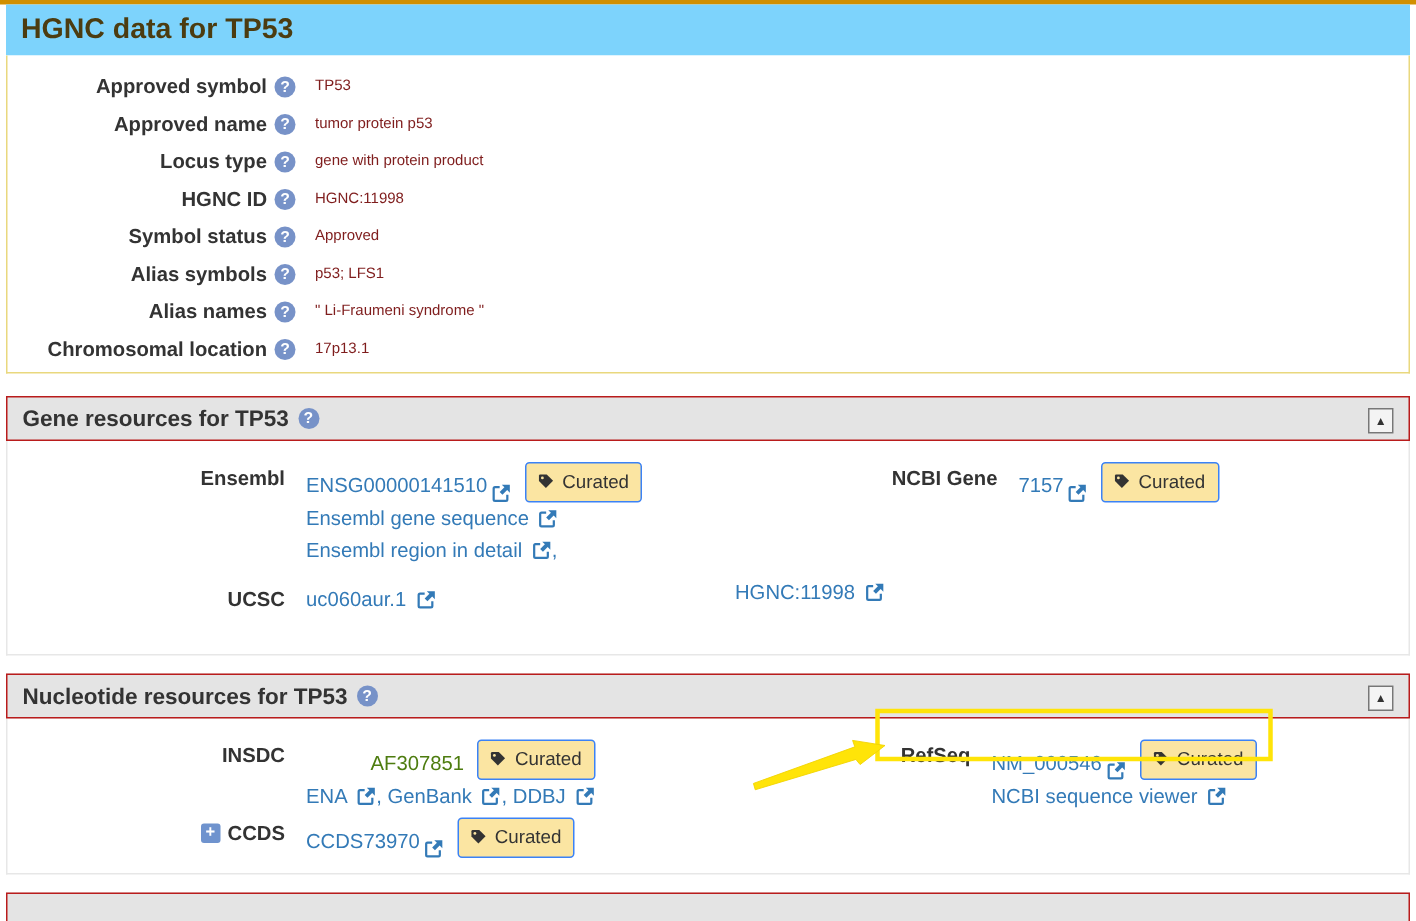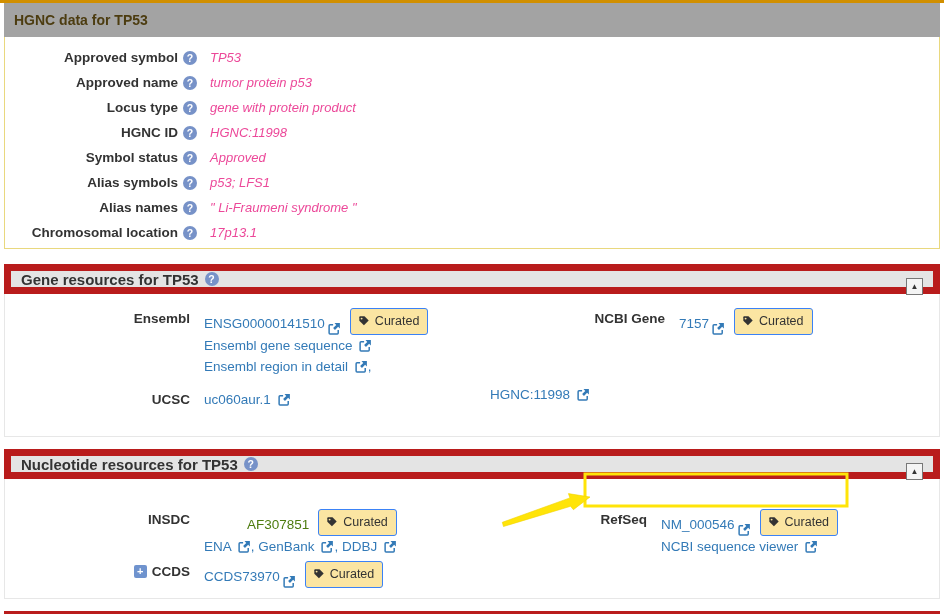--- a/index.html
+++ b/index.html
@@ -4,46 +4,46 @@
 <style>
   * { margin:0; padding:0; box-sizing:border-box; }
   html,body { width:944px; height:614px; background:#fff; overflow:hidden;
               font-family:"Liberation Sans", sans-serif; color:#555; }
   .page { position:relative; width:944px; height:614px; }
 
   .top-strip { height:3px; width:944px; background:#d18f00; }
 
   
   .hgnc-panel { margin:0 4px; }
-  .hgnc-heading { background:#a3a3a3; height:34px; display:flex; align-items:center;
-                  padding:0 10px; font-size:14px; font-weight:bold; color:#4c3c10; }
+  .hgnc-heading { background:#7dd3fc; height:34px; display:flex; align-items:center;
+                  padding:0 10px; font-size:19px; font-weight:bold; color:#4c3c10; }
   .hgnc-body { background:#fff; border:1px solid #e9d87e; border-top:none; padding:8px 0 3px; }
   .data-row { display:grid; grid-template-columns:192px 1fr; column-gap:13px;
               height:25px; align-items:center; }
   .lbl { display:flex; justify-content:flex-end; align-items:flex-end; gap:5px;
          font-weight:bold; color:#333; font-size:13.5px; white-space:nowrap; }
-  .val { font-size:13px; color:#ec4899;font-style:italic; }
+  .val { font-size:10px; color:#7f1d1d; }
 
   .help-icon { width:14px; height:14px; border-radius:50%; background:#7792c8; color:#fff;
                font-size:10.5px; font-weight:bold; line-height:14px; text-align:center;
                display:inline-block; flex:0 0 auto; cursor:pointer; }
 
   
   .section { margin:0 4px; }
   .m15 { margin-top:15px; } .m12 { margin-top:12px; }
-  .section-heading { background:#e4e4e4; border:7px solid #b91c1c; height:30px;
+  .section-heading { background:#e4e4e4; border:1px solid #b91c1c; height:30px;
                      display:flex; align-items:center; gap:6px; padding:0 10px;
                      font-size:15px; font-weight:bold; color:#333; position:relative; }
   .collapse-btn { position:absolute; right:10px; top:7px; width:17px; height:17px;
                   border:1px solid #777; background:#f4f4f4; color:#333; font-size:8px;
                   line-height:14px; text-align:center; cursor:pointer; padding:0; }
   .section-body { background:#fff; border:1px solid #e7e7e7; border-top:none;
                   display:flex; align-items:flex-start; }
   .gene-body { padding:14px 0 26px;gap:36px; }
-  .nuc-body  { padding:30px 0 10px; }
+  .nuc-body  { padding:14px 0 10px; }
   .half { width:50%; }
 
   .res-row { display:grid; grid-template-columns:185px 1fr; column-gap:14px;
              font-size:13.5px; line-height:21px; align-items:start; }
   .half-right .res-row { grid-template-columns:175px 1fr; }
   .res-lbl { text-align:right; font-weight:bold; color:#333; display:block; }
   .res-lbl-flex { display:flex; justify-content:flex-end; align-items:center; gap:5px;
                   font-weight:bold; color:#333; }
   .line { line-height:21px; }
   .line-badge { line-height:22px; display:flex; align-items:flex-end; flex-wrap:nowrap; }

